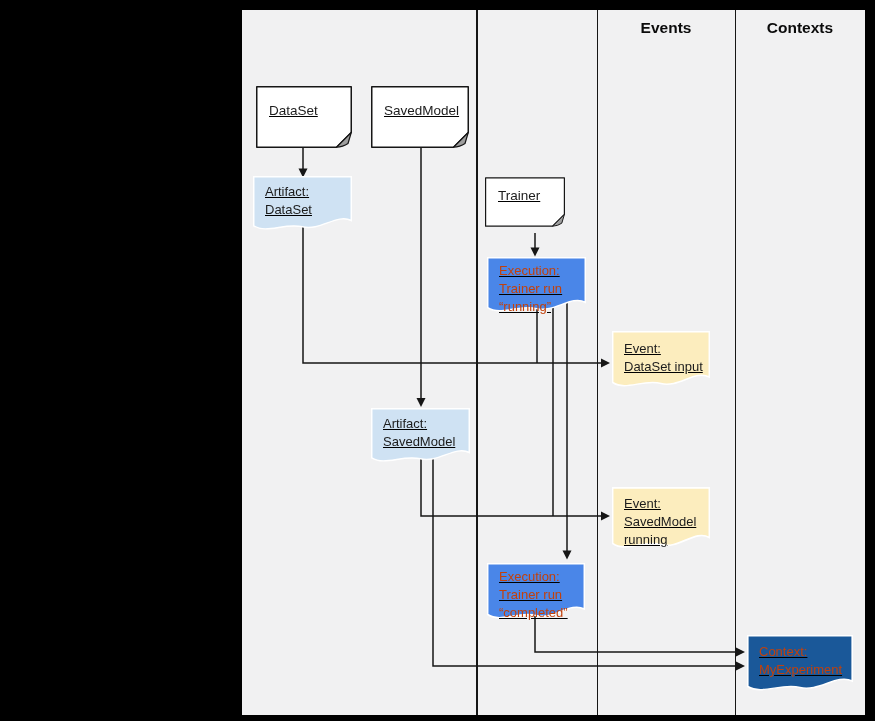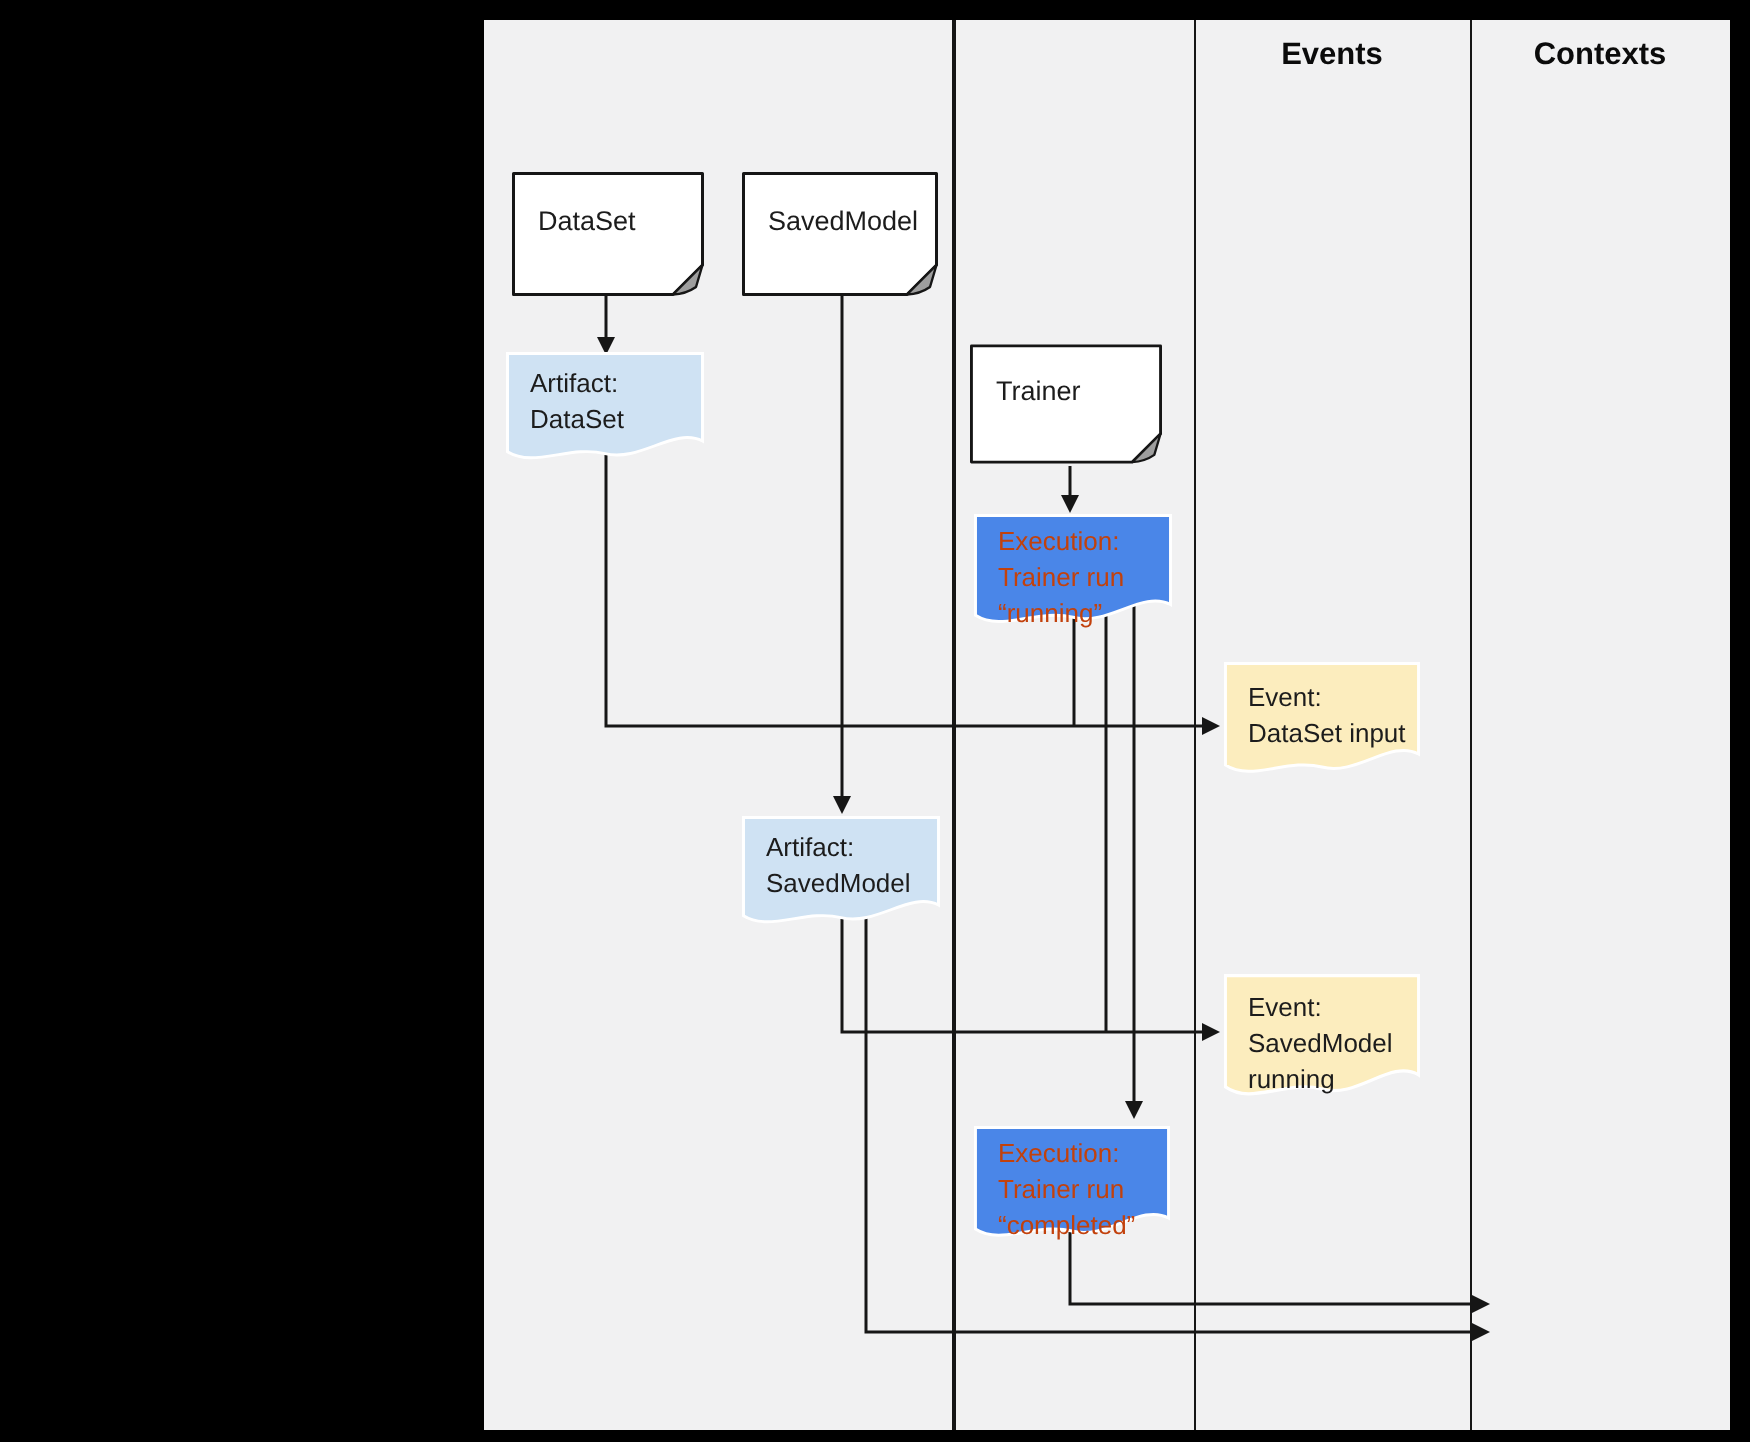--- a/index.html
+++ b/index.html
@@ -6,21 +6,21 @@
   body{width:875px;height:721px;position:relative;overflow:hidden;
        font-family:"Liberation Sans", sans-serif;}
   #stage{position:absolute;left:0;top:0;width:875px;height:721px;background:#000;}
   .canvas{position:absolute;left:242px;top:10px;width:623px;height:705px;background:#f1f1f2;}
   .divider{position:absolute;top:10px;height:705px;width:1.5px;background:#161616;}
   .col-header{position:absolute;top:17px;height:22px;text-align:center;
               font-weight:bold;font-size:15.5px;color:#0b0b0b;line-height:22px;}
   #edges{position:absolute;left:0;top:0;width:875px;height:721px;pointer-events:none;}
   #edges path{fill:none;stroke:#161616;stroke-width:1.5px;}
   #edges polygon{fill:#161616;stroke:none;}
-  .node{position:absolute;}
+  .node{position:absolute;text-decoration:underline;}
   .node > svg{position:absolute;left:0;top:0;width:100%;height:100%;overflow:visible;}
   .label{position:relative;font-size:13px;line-height:18px;color:#1c1c1c;
          padding:7px 14px 0 12px;white-space:nowrap;}
   .label.white{color:#c2410c;}
   .doc .label{display:flex;align-items:center;height:82%;padding:0 0 0 13px;
               font-size:13.5px;}
 </style>
 </head>
 <body>
 
@@ -64,21 +64,21 @@
   </div>
 
   <div class="node doc" style="left:371px;top:86px;width:98px;height:62px;">
     <svg viewBox="0 0 98 62">
       <path d="M0.75,0.75 H97.25 V46.5 L82.5,61.25 H0.75 Z" stroke="#161616" stroke-width="1.5" stroke-linejoin="round" fill="#ffffff"></path>
       <path d="M82.5,61.25 L97.25,46.5 L94,57.5 Q89,61 82.5,61.25 Z" stroke="#161616" stroke-width="1.2" stroke-linejoin="round" fill="#9e9e9e"></path>
     </svg>
     <div class="label">SavedModel</div>
   </div>
 
-  <div class="node doc" style="left:485px;top:171px;width:96px;height:62px;">
+  <div class="node doc" style="left:485px;top:171px;width:80px;height:62px;">
     <svg viewBox="0 0 100 62">
       <path d="M0.75,0.75 H99.25 V46.5 L84.5,61.25 H0.75 Z" stroke="#161616" stroke-width="1.5" stroke-linejoin="round" fill="#ffffff"></path>
       <path d="M84.5,61.25 L99.25,46.5 L96,57.5 Q91,61 84.5,61.25 Z" stroke="#161616" stroke-width="1.2" stroke-linejoin="round" fill="#9e9e9e"></path>
     </svg>
     <div class="label">Trainer</div>
   </div>
 
   <div class="node" style="left:253px;top:176px;width:99px;height:60px;">
     <svg viewBox="0 0 100 62" preserveAspectRatio="none">
       <path d="M0.75,0.75 L99.25,0.75 L99.25,46 C85,38.5 68,57 50,52.5 C32,48 14,60 0.75,51.5 Z" stroke="#ffffff" stroke-width="1.5" fill="#cfe2f3"></path>
@@ -135,13 +135,22 @@
     <svg viewBox="0 0 100 62" preserveAspectRatio="none">
       <path d="M0.75,0.75 L99.25,0.75 L99.25,46 C85,38.5 68,57 50,52.5 C32,48 14,60 0.75,51.5 Z" stroke="#ffffff" stroke-width="1.5" fill="#4a86e8"></path>
     </svg>
     <div class="label white" style="padding-top:5px;">
       <div>Execution:</div>
       <div>Trainer run</div>
       <div>“completed”</div>
     </div>
   </div>
 
+  <div class="node" style="left:747px;top:635px;width:106px;height:62px;">
+    <svg viewBox="0 0 100 62" preserveAspectRatio="none">
+      <path d="M0.75,0.75 L99.25,0.75 L99.25,46 C85,38.5 68,57 50,52.5 C32,48 14,60 0.75,51.5 Z" stroke="#ffffff" stroke-width="1.5" fill="#1a5899"></path>
+    </svg>
+    <div class="label white" style="padding-top:8px;">
+      <div>Context:</div>
+      <div>MyExperiment</div>
+    </div>
+  </div>
 </div>
 
 </body></html>

